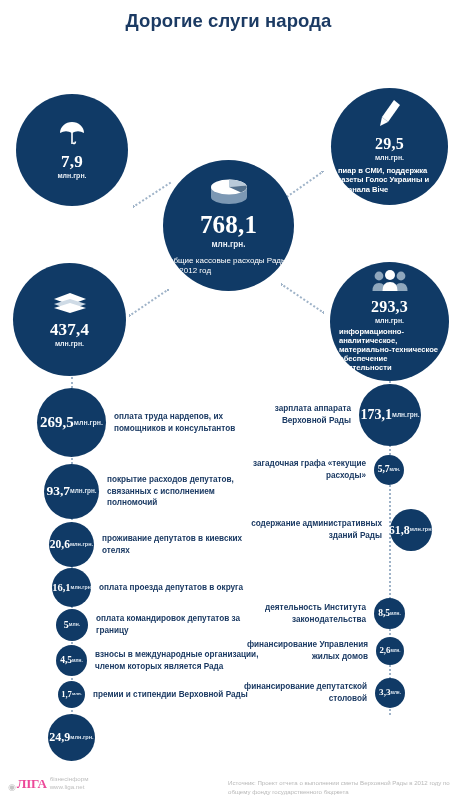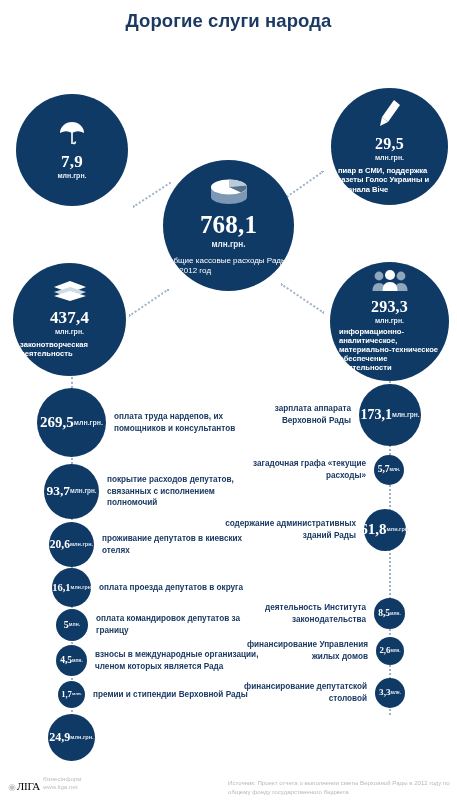--- a/index.html
+++ b/index.html
@@ -87,21 +87,21 @@
   .row .bub .unit { font-weight: 700; color: #dce6f0; white-space: nowrap; }
   .row .lbl { font-size: 8.2px; font-weight: 700; color: #1b3a63; line-height: 1.42; }
 
   .left-row  { }
   .left-row .lbl  { margin-left: 8px; text-align: left; }
   .right-row { justify-content: flex-end; }
   .right-row .lbl { margin-right: 8px; text-align: right; }
 
   
   .logo { position: absolute; left: 8px; top: 775px; display: flex; align-items: flex-end; }
-  .logo-mark { font-family:"Liberation Serif",serif; font-size: 11px; font-weight: 400; color: #000000; letter-spacing: -.3px; }
+  .logo-mark { font-family:"Liberation Serif",serif; font-size: 13px; font-weight: 700; color: #ec4899; letter-spacing: -.3px; }
   .logo-sub  { margin-left: 3px; font-size: 6.2px; color: #bdbdbd; line-height: 1.35; }
   .source {
     position: absolute; left: 228px; top: 778px; width: 226px;
     font-size: 6.1px; color: #b8b8b8; line-height: 1.5; text-align: left;
   }
 </style>
 </head>
 <body>
 
 <div id="stage">
@@ -158,21 +158,20 @@
   <div class="circ" id="n-law">
     <span class="icon">
       <svg width="34" height="22" viewBox="0 0 34 22">
         <path d="M17 1 L33 7 L17 13 L1 7 Z" fill="#ffffff"></path>
         <path d="M17 7 L33 12 L17 18 L1 12 Z" fill="#cfdbe6"></path>
         <path d="M17 11 L33 16 L17 21 L1 16 Z" fill="#ffffff"></path>
       </svg>
     </span>
     <span class="val">437,4</span>
     <span class="unit">млн.грн.</span>
-    <span class="cap">законотворческая деятельность</span>
   </div>
 
   <div class="circ" id="n-info">
     <span class="icon">
       <svg width="36" height="22" viewBox="0 0 36 22">
         <circle cx="7" cy="6" r="4.4" fill="#8fa7bd"></circle>
         <path d="M0.5 21 q0 -8 6.5 -8 q6.5 0 6.5 8 Z" fill="#8fa7bd"></path>
         <circle cx="29" cy="6" r="4.4" fill="#8fa7bd"></circle>
         <path d="M22.5 21 q0 -8 6.5 -8 q6.5 0 6.5 8 Z" fill="#8fa7bd"></path>
         <circle cx="18" cy="5" r="5" fill="#ffffff"></circle>
@@ -256,24 +255,24 @@
   </div>
 
   <div class="row right-row" style="left:232px; top:455px; width:172px;">
     <div class="lbl">загадочная графа «текущие расходы»</div>
     <div class="bub" style="width:30px;height:30px;">
       <span class="val" style="font-size:9.5px;">5,7</span>
       <span class="unit" style="font-size:4.8px;">млн.</span>
     </div>
   </div>
 
-  <div class="row right-row" style="left:223px; top:509px; width:183px;">
+  <div class="row right-row" style="left:249px; top:509px; width:183px;">
     <div class="lbl">содержание административных зданий Рады</div>
     <div class="bub" style="width:42px;height:42px;">
-      <span class="val" style="font-size:15px;">61,8</span>
+      <span class="val" style="font-size:12px;">61,8</span>
       <span class="unit" style="font-size:5.6px;">млн.грн.</span>
     </div>
   </div>
 
 
   <div class="row right-row" style="left:232px; top:598px; width:173px;">
     <div class="lbl">деятельность Института законодательства</div>
     <div class="bub" style="width:31px;height:31px;">
       <span class="val" style="font-size:9.5px;">8,5</span>
       <span class="unit" style="font-size:4.8px;">млн.</span>

